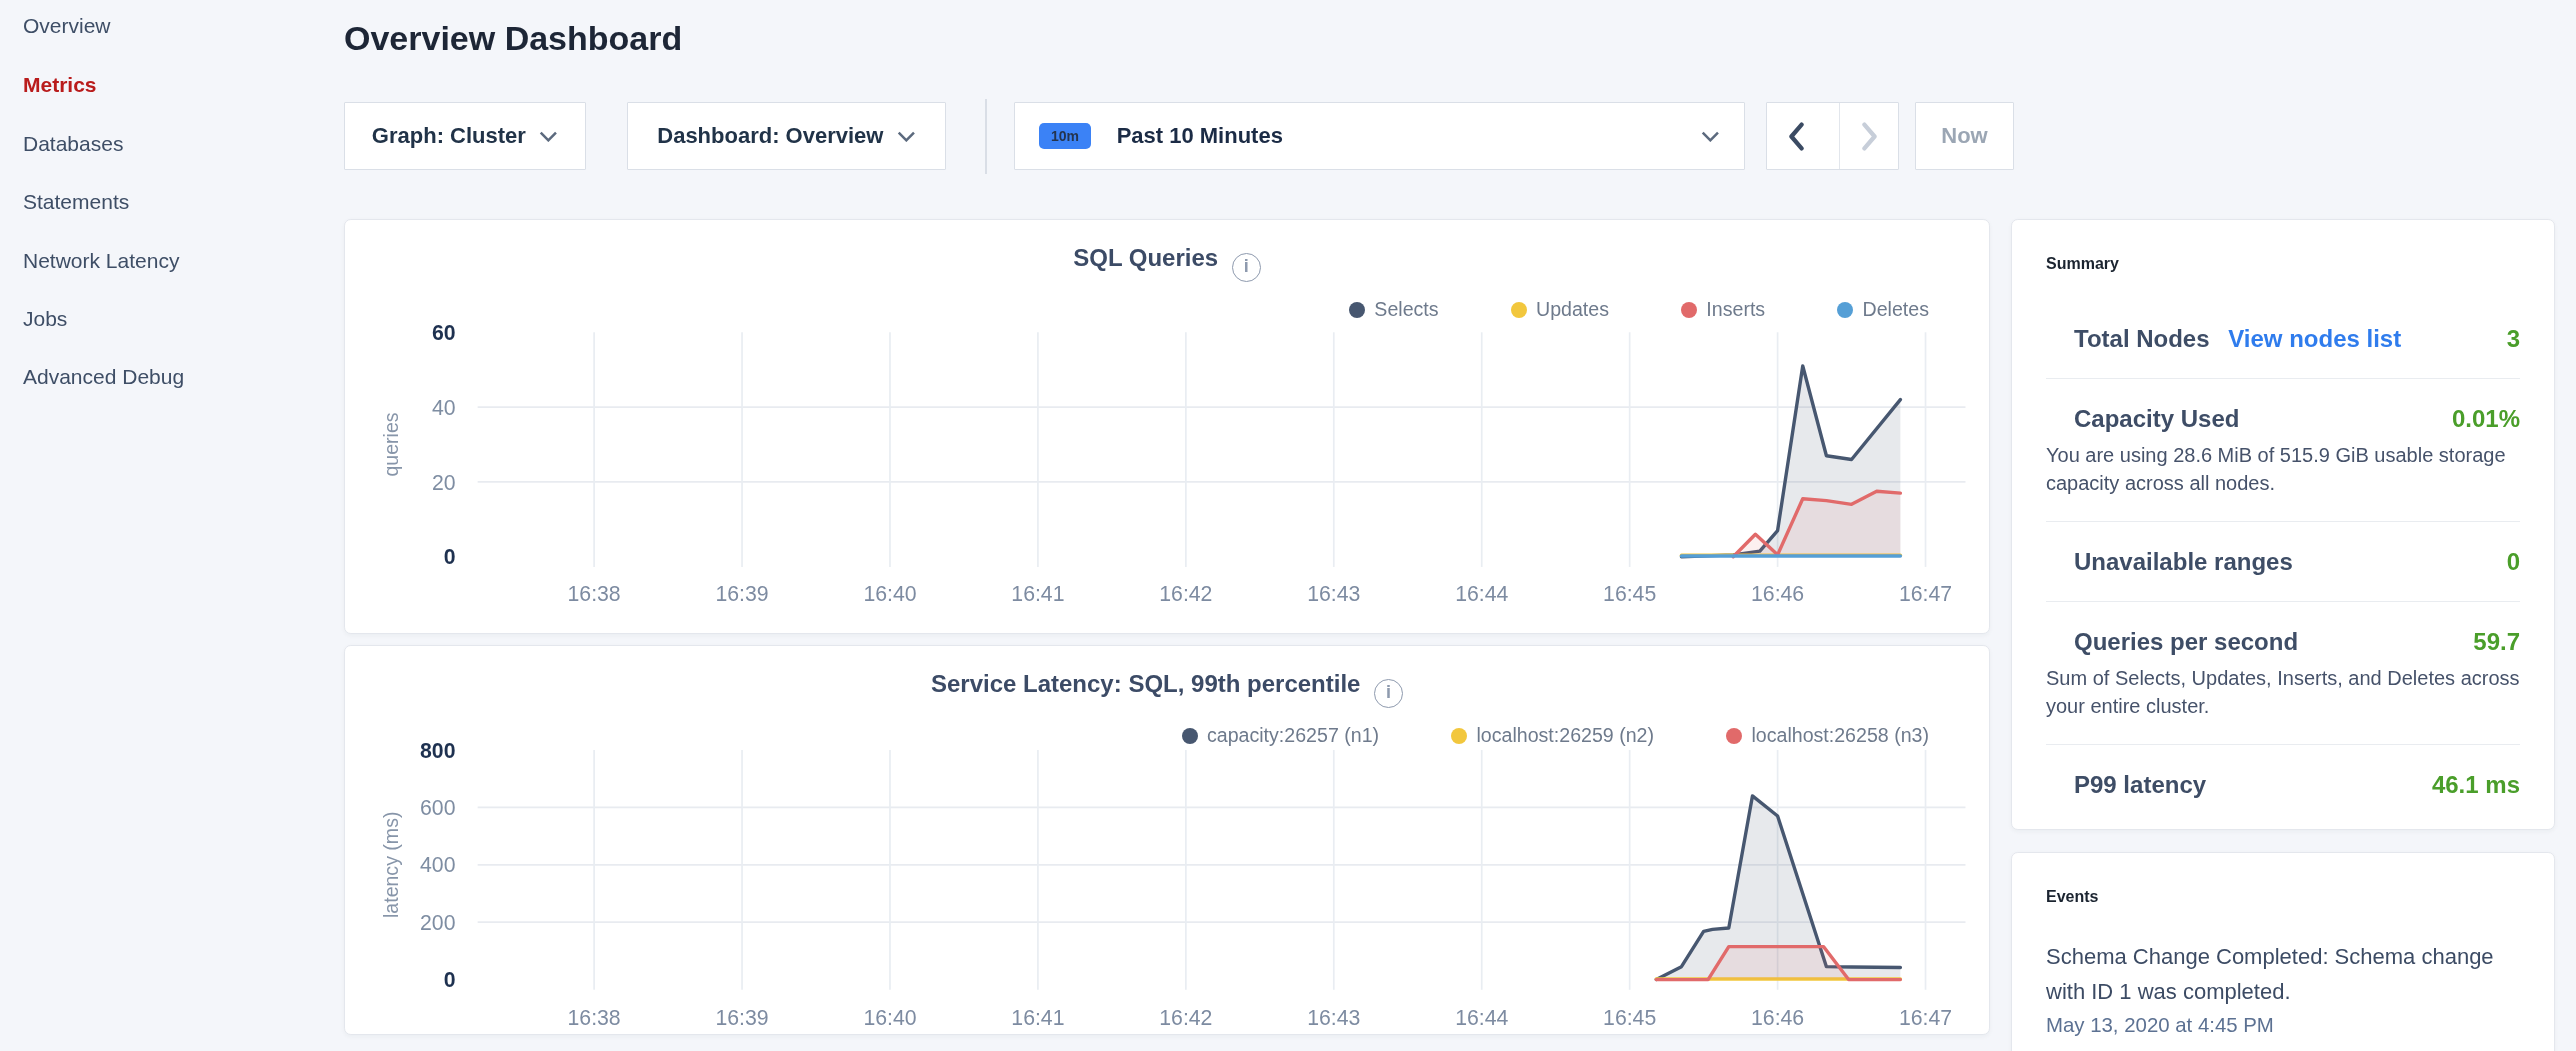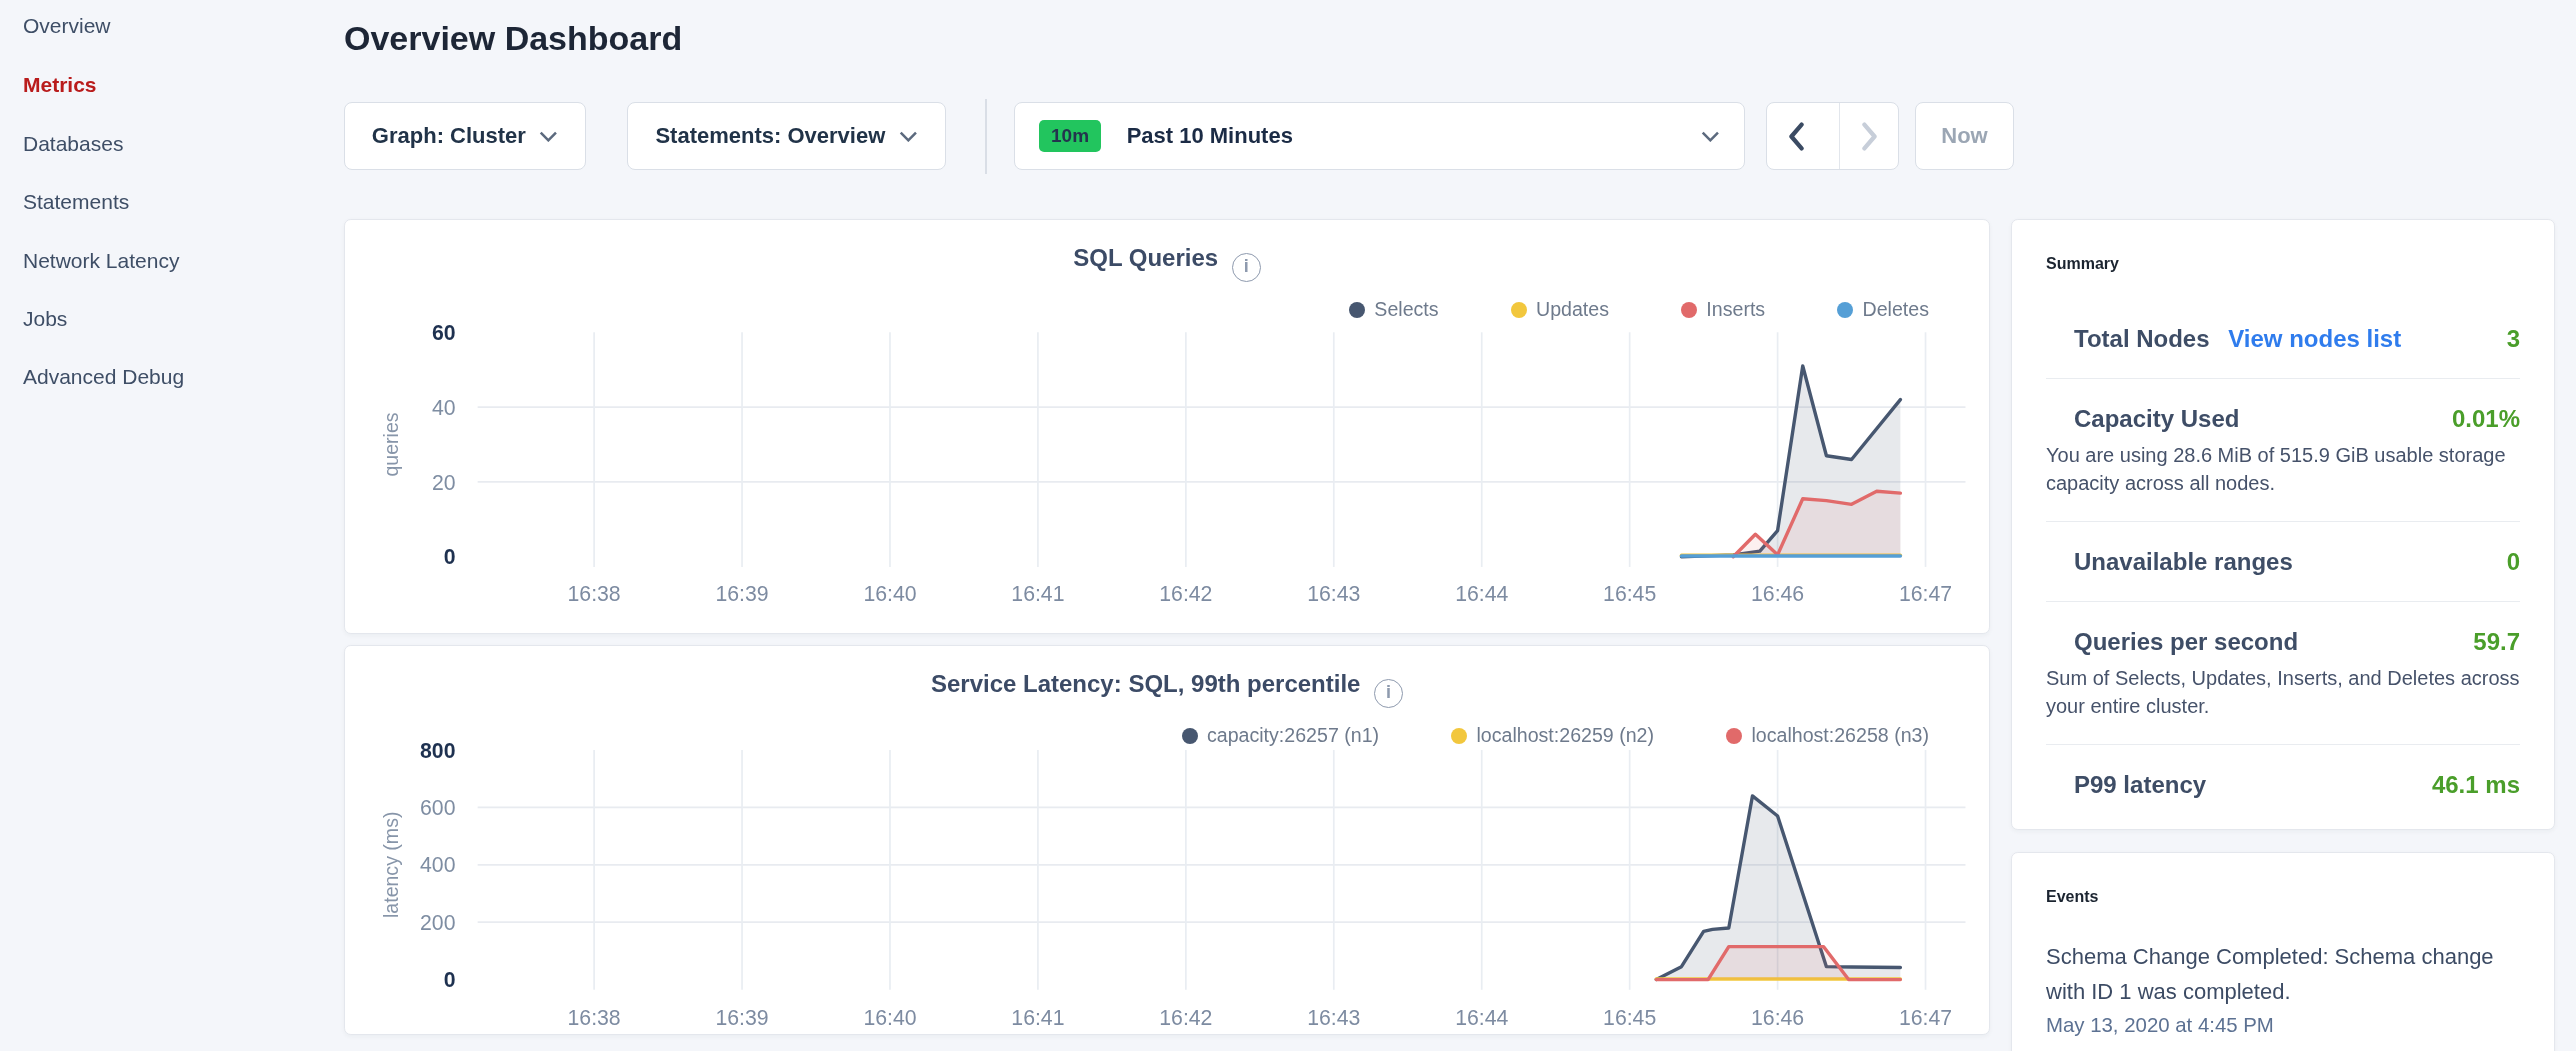--- a/index.html
+++ b/index.html
@@ -21,33 +21,33 @@
   .nav-item.active { color:#b91c1c; font-weight:700; }
 
   
   .page-title {
     left:344px; top:18.7px; font-size:34px; font-weight:600; color:#1d2636;
   }
 
   
   .ctl {
     position:absolute; top:102px; height:68px; background:#fff;
-    border:1.7px solid #dadfe7; border-radius:8px;
+    border:1.7px solid #dadfe7; border-radius:1px;
     display:flex; align-items:center; justify-content:center;
     font-size:22px; font-weight:700; color:#213348; cursor:pointer;
     gap:13.6px;
   }
   .chev-down { width:18.7px; height:11px; }
   .chev-down polyline { fill:none; stroke:#5c6a7e; stroke-width:3; }
   .vdivider { left:985px; top:99px; width:1.7px; height:75px; background:#d9dee6; }
 
   .timebox { left:1014px; width:731px; justify-content:flex-start; padding:0 24px; }
   .time-chip {
-    background:#22c55e; border-radius:5.1px; padding:5.1px 12px;
-    font-size:19px; font-weight:700; color:#24344e;
+    background:#3b82f6; border-radius:5.1px; padding:5.1px 12px;
+    font-size:14px; font-weight:700; color:#24344e;
   }
   .time-label { flex:1; text-align:left; margin-left:12px; color:#1b2b45; }
 
   .arrow-group { left:1766px; width:133px; padding:0; overflow:hidden; }
   .arrow-half { width:50%; height:100%; display:flex; align-items:center; justify-content:center; }
   .arrow-half + .arrow-half { border-left:1.7px solid #e2e6ec; }
   .arrow-svg { width:17px; height:29px; }
   .arrow-svg polyline { fill:none; stroke-width:5; stroke-linecap:round; stroke-linejoin:round; }
   .arrow-prev polyline { stroke:#3b4b63; }
   .arrow-next polyline { stroke:#c7ced9; }
@@ -113,21 +113,21 @@
 <div class="abs page-title">Overview Dashboard</div>
 
 <div class="ctl" style="left:344px;width:242px">
   <span>Graph: Cluster</span>
   <svg class="chev-down" viewBox="0 0 22 13">
       <polyline points="2,2 11,11 20,2"></polyline>
     </svg>
 </div>
 
 <div class="ctl" style="left:627px;width:319px">
-  <span>Statements: Overview</span>
+  <span>Dashboard: Overview</span>
   <svg class="chev-down" viewBox="0 0 22 13">
       <polyline points="2,2 11,11 20,2"></polyline>
     </svg>
 </div>
 
 <div class="abs vdivider"></div>
 
 <div class="ctl timebox">
   <span class="time-chip">10m</span>
   <span class="time-label">Past 10 Minutes</span>

